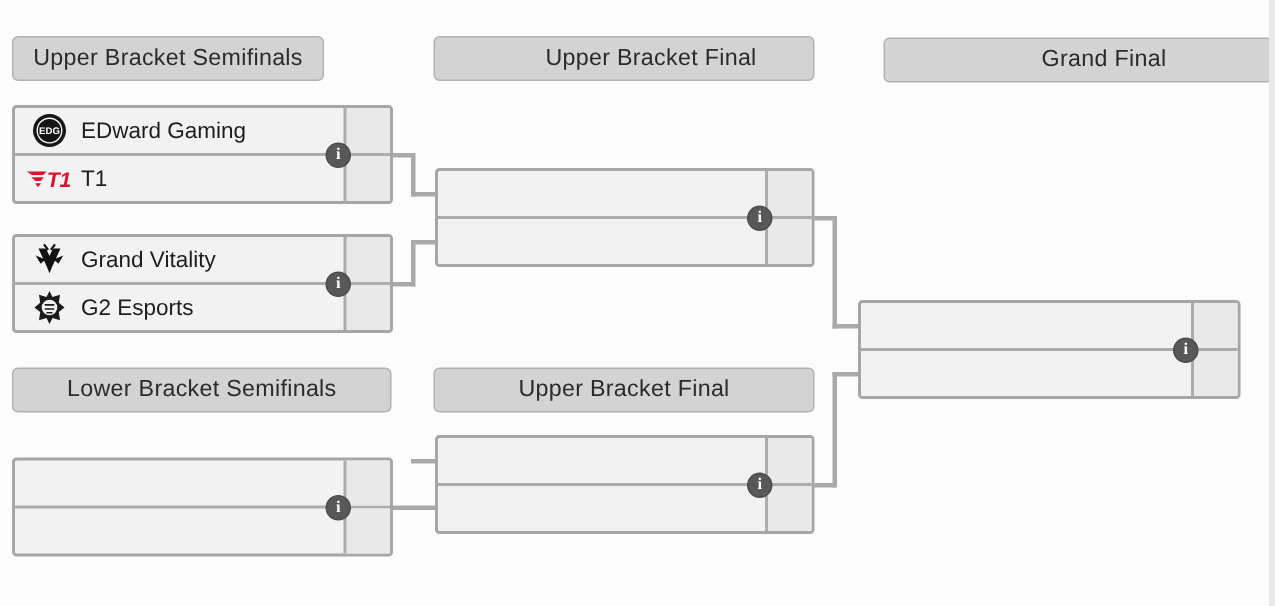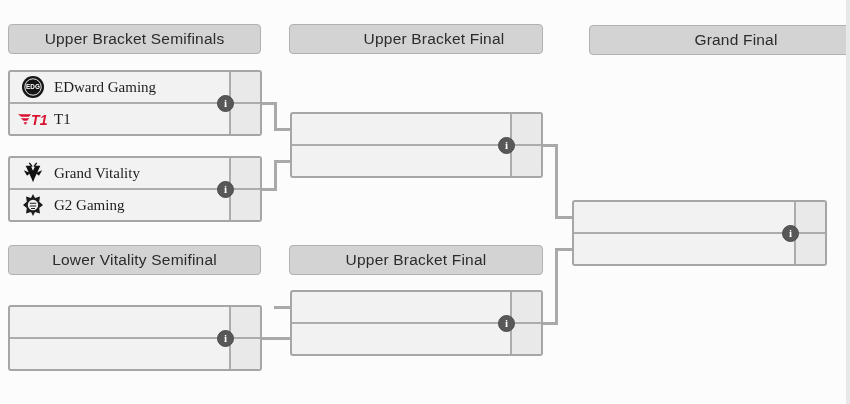--- a/index.html
+++ b/index.html
@@ -18,42 +18,42 @@
   }
   .trow { height:30px; display:flex; align-items:stretch; }
   .tinfo { flex:1; display:flex; align-items:center; overflow:hidden; }
   .mid { height:2px; background:#acacac; }
   .score {
     width:31px; box-sizing:border-box; border-left:2px solid #acacac;
     background:#e9e9e9; display:flex; align-items:center; justify-content:center;
     font-size:14px; color:#333;
   }
   .tlogo { width:32px; display:flex; align-items:center; justify-content:center; margin:0 5px 0 7px; flex:0 0 auto; }
-  .tname { font-size:15px; color:#1d1d1d; white-space:nowrap;font-family:Liberation Serif, serif; }
+  .tname { font-size:15px; color:#1d1d1d; white-space:nowrap; }
 
   .info {
     position:absolute; left:calc(100% - 43px); top:calc(50% - 8.5px);
     width:17px; height:17px; border-radius:50%;
     background:#585858; border:1px solid #4c4c4c; box-sizing:border-box;
     color:#fff; display:flex; align-items:center; justify-content:center;
     font:bold 11px "Liberation Serif", serif; z-index:3; cursor:pointer;
   }
 
   .seg { position:absolute; background:#a9a9a9; }
   .edge-strip { position:absolute; top:0; right:0; width:4px; height:404px; background:#e8e8e8; }
 </style>
 </head>
 <body>
 
 <div class="stage">
 
-  <div class="hdr" style="left:8px; top:24px; width:253px;text-align:right;">Upper Bracket Semifinals</div>
+  <div class="hdr" style="left:8px; top:24px; width:208px;text-align:right;">Upper Bracket Semifinals</div>
   <div class="hdr" style="left:289px; top:24px; width:254px;padding-left:36px;">Upper Bracket Final</div>
   <div class="hdr" style="left:589px; top:25px; width:294px;">Grand Final</div>
-  <div class="hdr" style="left:8px; top:245px; width:253px;">Lower Vitality Semifinal</div>
+  <div class="hdr" style="left:8px; top:245px; width:253px;">Lower Bracket Semifinals</div>
   <div class="hdr" style="left:289px; top:245px; width:254px;">Upper Bracket Final</div>
 
   <div class="seg" style="left:262px; top:102px; width:14px; height:3px;"></div>
   <div class="seg" style="left:274px; top:102px; width:3px; height:29px;"></div>
   <div class="seg" style="left:274px; top:128px; width:16px; height:3px;"></div>
 
   <div class="seg" style="left:262px; top:188px; width:14px; height:3px;"></div>
   <div class="seg" style="left:274px; top:160px; width:3px; height:31px;"></div>
   <div class="seg" style="left:274px; top:160px; width:16px; height:3px;"></div>
 
@@ -118,21 +118,21 @@
     <div class="mid"></div>
     <div class="trow">
       <div class="tinfo">
         <span class="tlogo">
           <svg width="24" height="24" viewBox="0 0 24 24">
             <path d="M12 1 L14 5 L19 3.5 L18.2 8.8 L22 12 L18.2 15 L19 20.5 L14 19 L12 23 L10 19 L5 20.5 L5.8 15 L2 12 L5.8 8.8 L5 3.5 L10 5 Z" fill="#1b1b1b"></path>
             <circle cx="12" cy="12" r="5.2" fill="#f2f2f2"></circle>
             <path d="M8.8 10.2 L15.2 10.2 M8.8 13 L15.2 13 M10 15.5 L14 15.5" stroke="#1b1b1b" stroke-width="1.1"></path>
           </svg>
         </span>
-        <span class="tname">G2 Gaming</span>
+        <span class="tname">G2 Esports</span>
       </div>
       <div class="score"></div>
     </div>
     <div class="info">i</div>
   </div>
 
   <div class="match" style="left:290px; top:112px; width:253px;">
     <div class="trow">
       <div class="tinfo">
           <span class="tname"></span>

